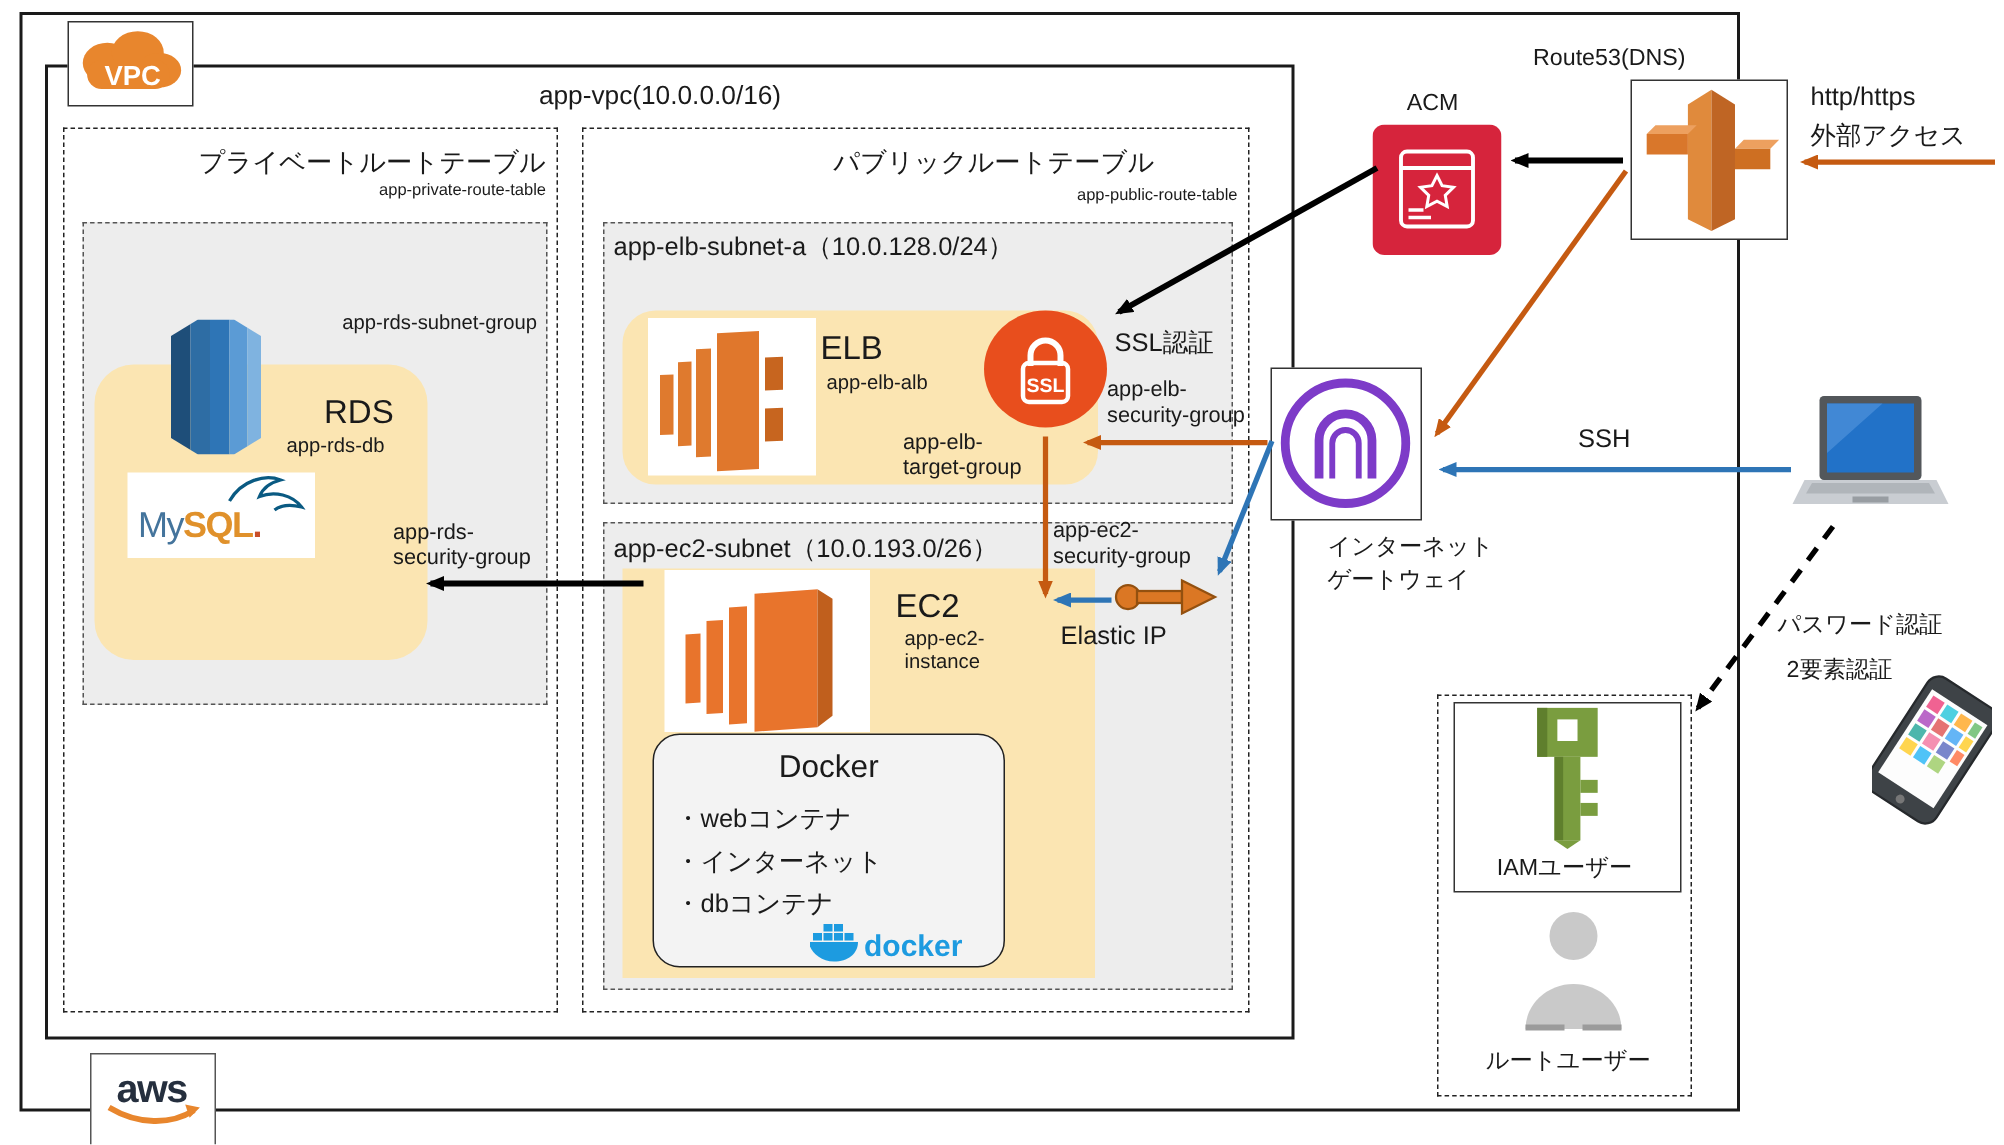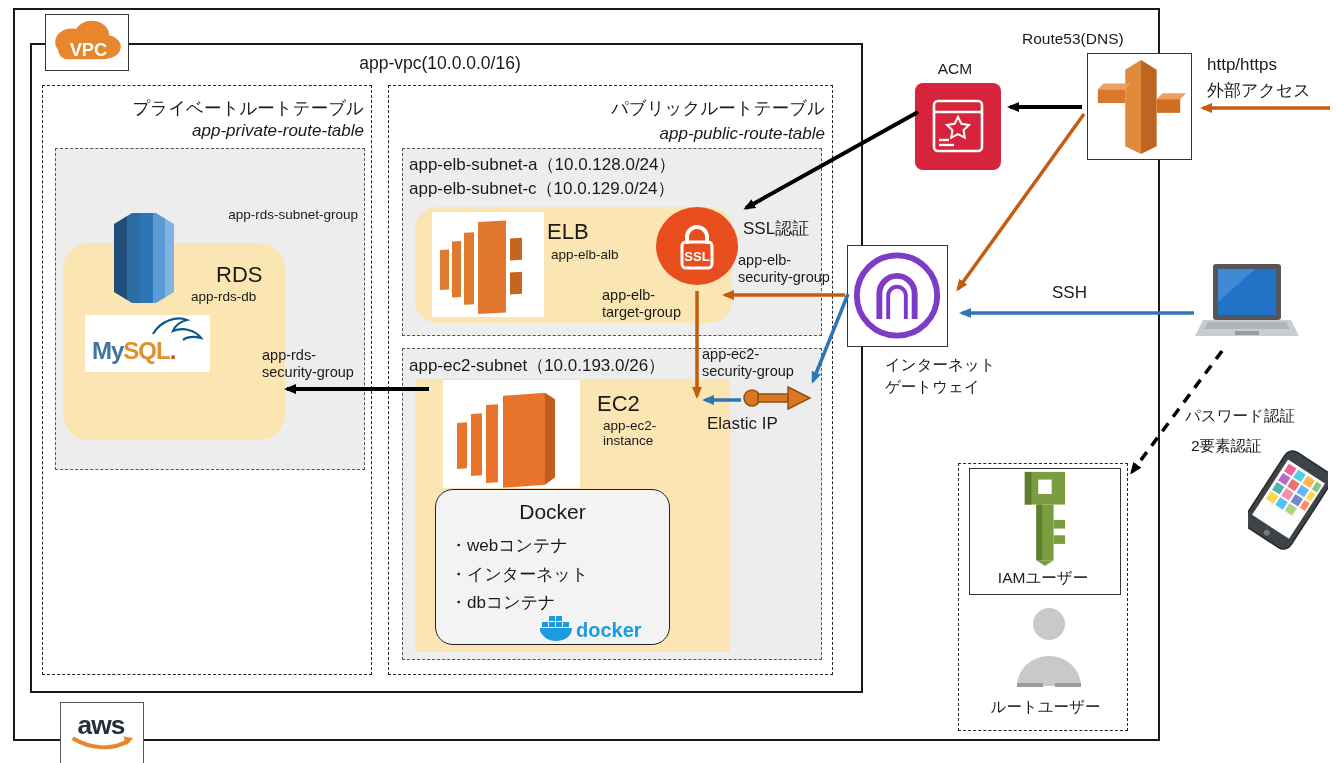--- a/index.html
+++ b/index.html
@@ -1,34 +1,34 @@
 <!DOCTYPE html>
 <html><head>
 <meta charset="utf-8">
 <style>
   html,body{margin:0;padding:0;background:#fff;}
   #stage{position:relative;width:1336px;height:763px;background:#fff;overflow:hidden;
          font-family:"Liberation Sans","DejaVu Sans",sans-serif;color:#1a1a1a;}
   .abs{position:absolute;}
   .box{position:absolute;box-sizing:border-box;}
   .txt{position:absolute;white-space:nowrap;}
-  .f12{font-size:17px;font-style:italic;} .f13{font-size:13.5px;} .f14{font-size:14.5px;line-height:1.18;}
+  .f12{font-size:11px;} .f13{font-size:13.5px;} .f14{font-size:14.5px;line-height:1.18;}
   .f16{font-size:15.5px;} .f17{font-size:17px;} .f18{font-size:17.5px;} .f22{font-size:22px;}
   .outer{border:2px solid #1a1a1a;z-index:0;}
   .vpcbox{border:2px solid #1a1a1a;z-index:1;}
   .rtbox{border:1.6px dashed #222;z-index:1;background:#fff;}
   .subnet{border:1.2px dashed #555;background:#EDEDED;z-index:2;}
   .zone{background:#FBE5B2;z-index:3;}
   .whitebox{background:#fff;z-index:4;}
   .iconbox{background:#fff;border:1.4px solid #333;z-index:6;}
   .lbl{z-index:7;}
   #arrows{position:absolute;left:0;top:0;z-index:10;pointer-events:none;}
   .rightalign{text-align:right;}
   .docker-box{background:#F3F3F3;border:1.4px solid #222;border-radius:18px;z-index:4;}
-  .mysql-my{font-weight:bold;font-size:24px;color:#44749C;letter-spacing:-1px;margin-top:18px;}
+  .mysql-my{font-weight:normal;font-size:24px;color:#44749C;letter-spacing:-1px;margin-top:18px;}
   .mysql-sql{font-weight:bold;font-size:24px;color:#E0912B;letter-spacing:-1px;}
   .mysql-dot{font-weight:bold;font-size:24px;color:#C94E28;}
 </style>
 </head>
 <body>
 
 <div id="stage">
 
   <div class="box outer" style="left:13px;top:8px;width:1147px;height:733px;"></div>
 
@@ -80,26 +80,25 @@
       <span class="mysql-my">My</span><span class="mysql-sql">SQL</span><span class="mysql-dot">.</span>
     </div>
   </div>
 
   <div class="txt f14 lbl" style="left:262px;top:347px;">
     <div>app-rds-</div>
     <div>security-group</div>
   </div>
 
   <div class="box rtbox" style="left:388px;top:85px;width:445px;height:590px;"></div>
-  <div class="txt f18 lbl rightalign" style="left:500px;top:96px;width:325px;">パブリックルートテーブル</div>
+  <div class="txt f18 lbl rightalign" style="left:500px;top:96px;width:325px;text-align:center;">パブリックルートテーブル</div>
   <div class="txt f12 lbl rightalign" style="left:500px;top:124px;width:325px;">app-public-route-table</div>
 
   <div class="box subnet" style="left:402px;top:148px;width:420px;height:188px;"></div>
   <div class="txt f17 lbl" style="left:409px;top:153px;">app-elb-subnet-a（10.0.128.0/24）</div>
-  <div class="txt f17 lbl" style="left:409px;top:177px;">app-elb-subnet-c（10.0.129.0/24）</div>
 
   <div class="box zone" style="left:415px;top:207px;width:317px;height:116px;border-radius:22px;"></div>
 
   <div class="box whitebox" style="left:432px;top:212px;width:112px;height:105px;">
     <svg width="112" height="105" viewBox="0 0 112 104">
       <g transform="skewY(-3) translate(8,8)">
         <rect x="0" y="30" width="9" height="40" fill="#DF7A2E"></rect>
         <rect x="12" y="22" width="9" height="56" fill="#DF7A2E"></rect>
         <rect x="24" y="14" width="10" height="72" fill="#DF7A2E"></rect>
         <rect x="38" y="4" width="28" height="92" fill="#E0772C"></rect>

